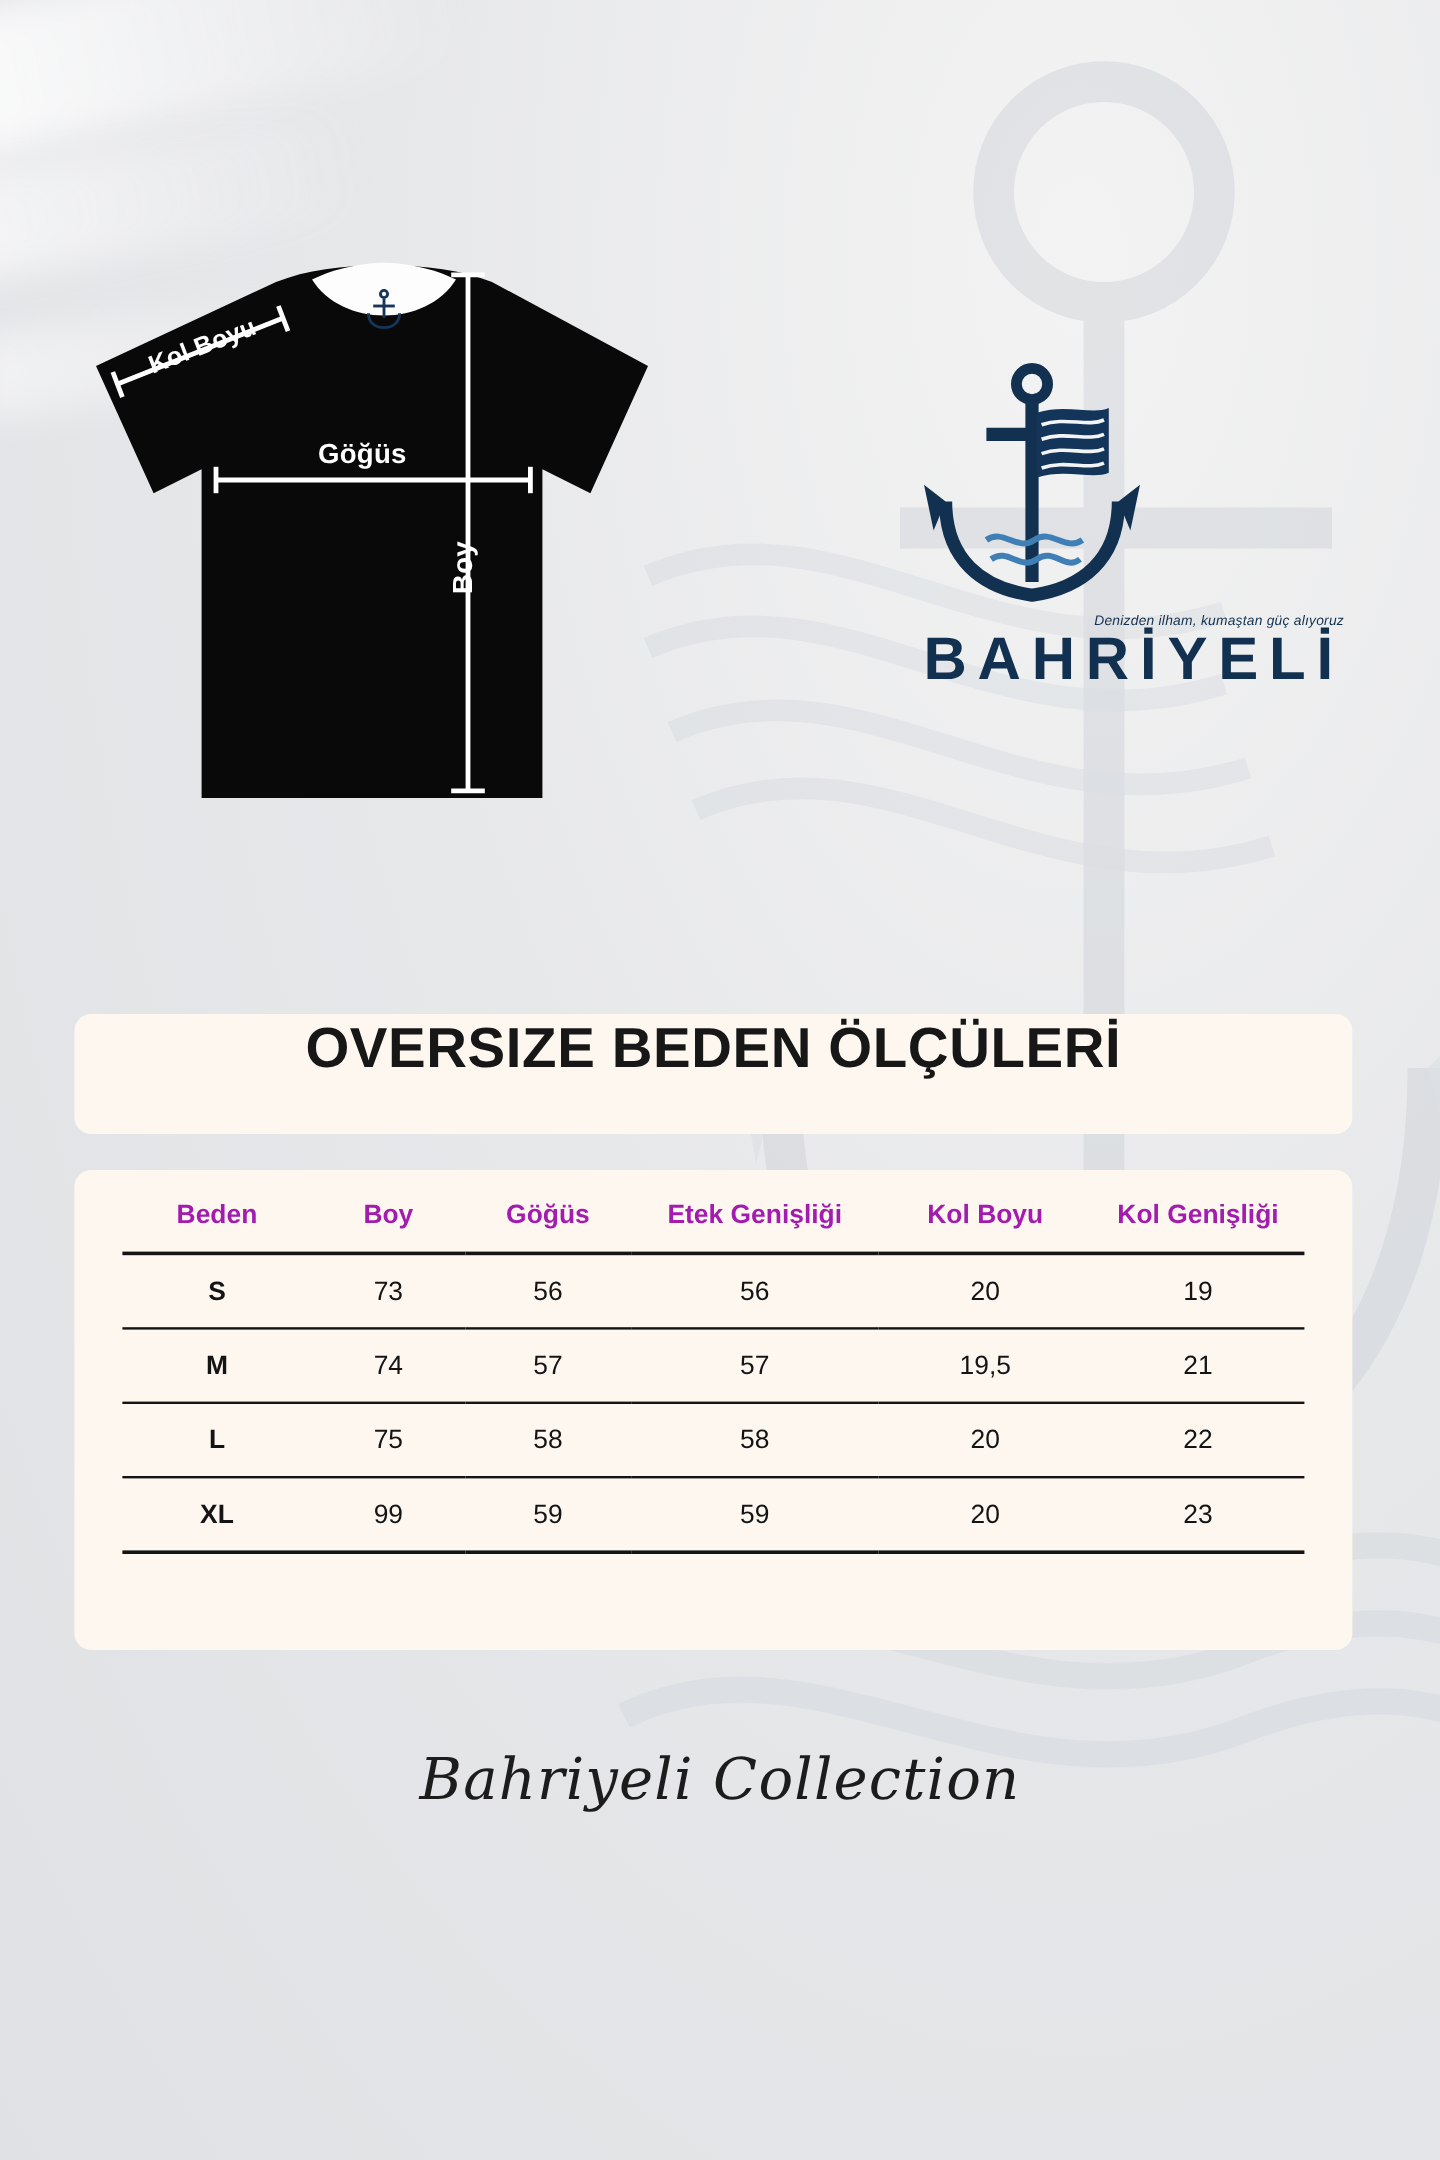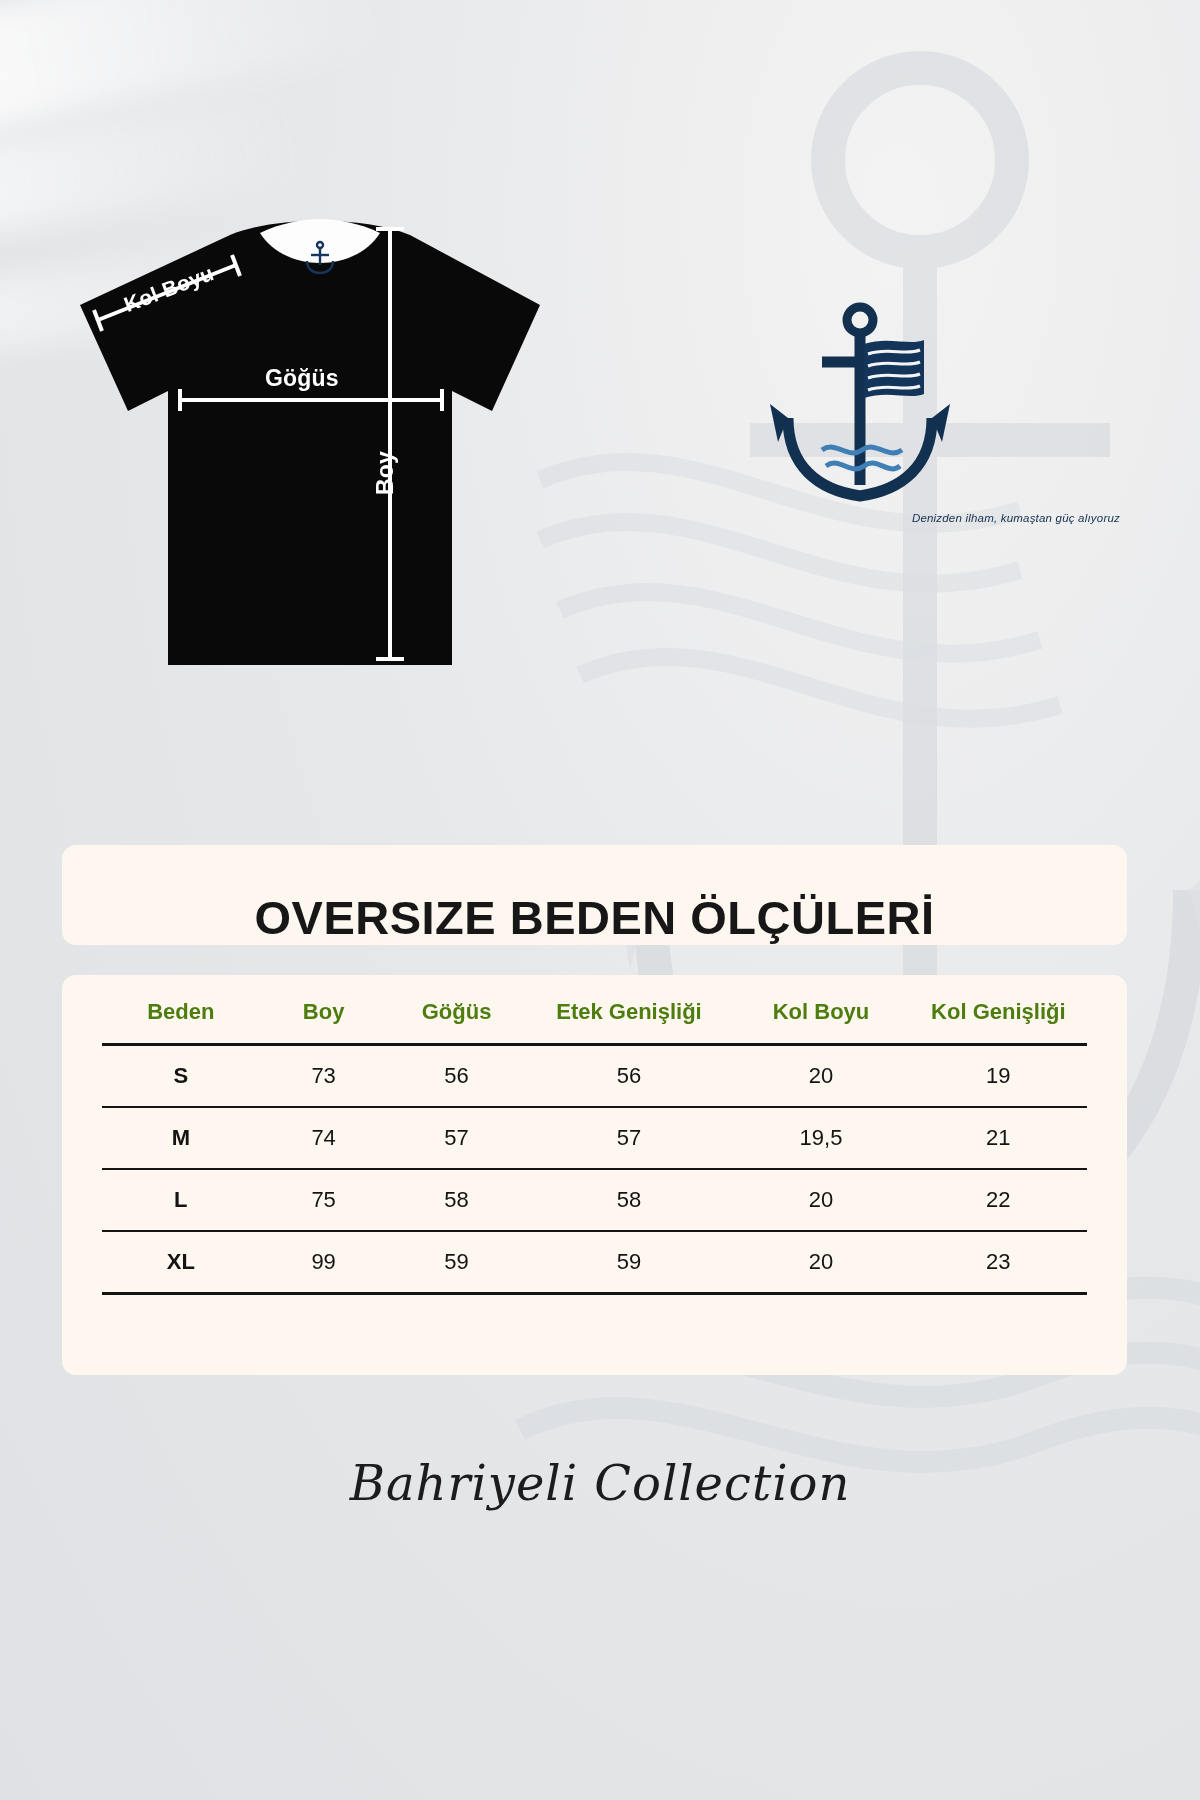--- a/index.html
+++ b/index.html
@@ -68,37 +68,37 @@
   }
   .brand .sub{
     font-size:16px;font-weight:700;color:#12304f;letter-spacing:6px;
     margin-top:8px;
   }
 
   
   .title-card{
     position:absolute;left:62px;top:845px;width:1065px;height:100px;
     background:#fdf7ef;border-radius:14px;
-    display:flex;align-items:flex-end;justify-content:center;
+    display:flex;align-items:flex-start;justify-content:center;
   }
   .title-card h1{
     margin:0;font-size:47px;font-weight:800;color:#171717;letter-spacing:.5px;
   }
 
   
   .table-card{
     position:absolute;left:62px;top:975px;width:1065px;height:400px;
     background:#fdf7ef;border-radius:14px;padding:0;
   }
   table{
     width:calc(100% - 80px);margin:0 40px;border-collapse:collapse;
     table-layout:fixed;
   }
   thead th{
-    font-size:22px;font-weight:700;color:#4d7c0f;
+    font-size:22px;font-weight:700;color:#a21caf;
     padding:24px 0 18px 0;text-align:center;
     border-bottom:3px solid #141414;
   }
   tbody td{
     font-size:22px;color:#141414;text-align:center;
     padding:17px 0;border-bottom:2px solid #141414;
   }
   tbody td.size{font-weight:700;}
   tbody tr:last-child td{border-bottom:3px solid #141414;}
   th.c-beden{width:16%;}
@@ -221,20 +221,21 @@
         <path d="M108 78 C128 71 146 80 160 74"></path>
         <path d="M108 90 C128 83 146 92 160 86"></path>
       </g>
 
       <g stroke="#3f7fb5" stroke-width="5" fill="none">
         <path d="M62 150 C76 140 88 160 102 150 C116 140 128 160 142 150"></path>
         <path d="M66 166 C80 156 90 176 104 166 C118 156 128 176 140 166"></path>
       </g>
     </svg>
     <div class="tagline">Denizden ilham, kumaştan güç alıyoruz</div>
+    <div class="name">BAHRİYELİ</div>
   </div>
 
   <div class="title-card">
     <h1>OVERSIZE BEDEN ÖLÇÜLERİ</h1>
   </div>
 
   <div class="table-card">
     <table>
       <thead>
         <tr>

